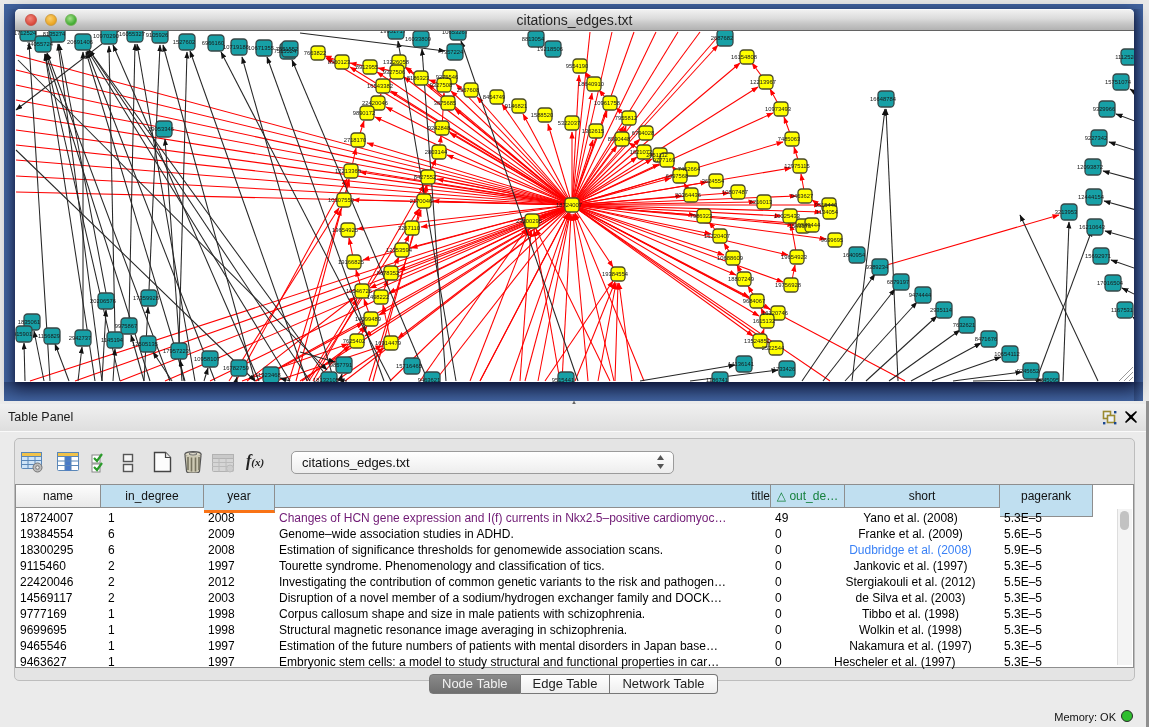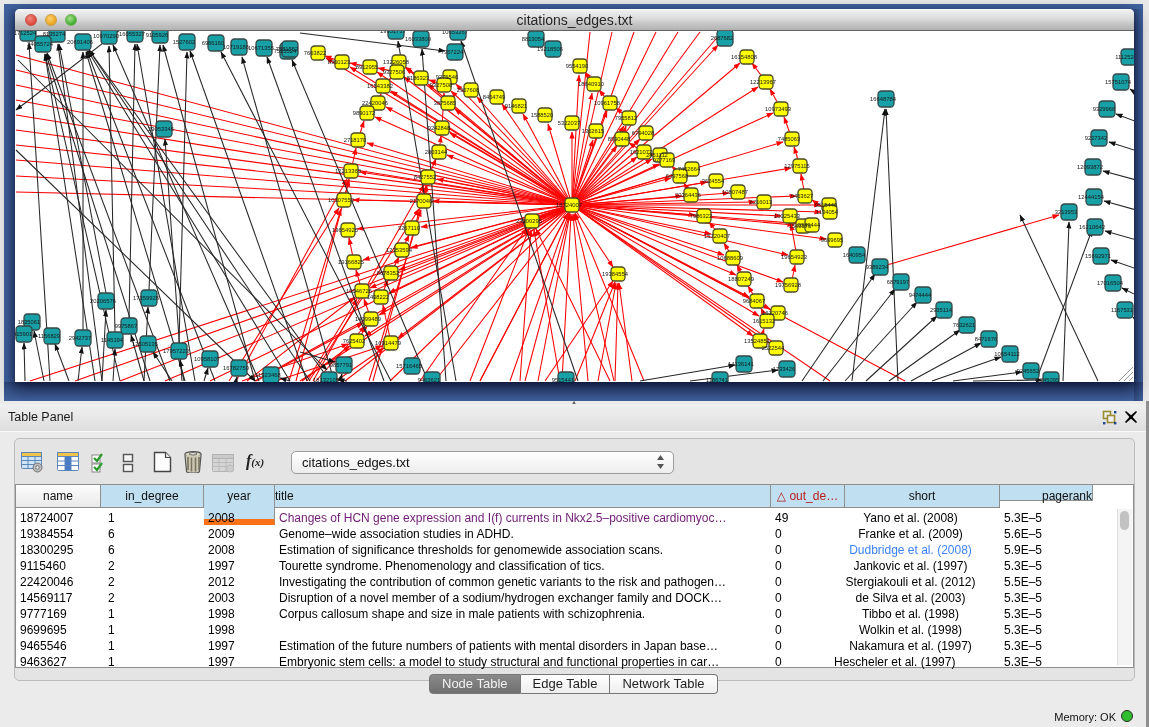--- a/index.html
+++ b/index.html
@@ -651,25 +651,25 @@
       <div style="position:absolute;left:231px;top:13px;width:26px;height:18px;font-family:'Liberation Serif',serif;font-style:italic;font-weight:bold;font-size:16px;color:#222">f<span style="font-size:11px">(x)</span></div>
     <div class="dd" style="left:276px">citations_edges.txt
       <svg width="9" height="14" viewBox="0 0 9 14" style="position:absolute;right:8px;top:3px">
           <path d="M4.5 0 L8 5 L1 5 Z" fill="#555"></path>
           <path d="M4.5 14 L8 9 L1 9 Z" fill="#555"></path>
         </svg>
     </div>
     <div class="tablewrap">
       <div style="position:absolute;left:0px;top:0;width:85px;height:23px;background:linear-gradient(#fdfdfd,#e9e9e9);border-right:1px solid #8e8e8e;border-bottom:1px solid #8e8e8e;box-sizing:border-box;text-align:center;line-height:23px;font-size:12px;color:#111">name</div>
         <div style="position:absolute;left:85px;top:0;width:103px;height:23px;background:#c0dff0;border-right:1px solid #8e8e8e;border-bottom:1px solid #8e8e8e;box-sizing:border-box;text-align:center;line-height:23px;font-size:12px;color:#111">in_degree</div>
-        <div style="position:absolute;left:188px;top:0;width:71px;height:40px;background:#c0dff0;border-right:1px solid #8e8e8e;border-bottom:6px solid #f97316;box-sizing:border-box;text-align:center;line-height:23px;font-size:12px;color:#111">year</div>
-        <div style="position:absolute;left:259px;top:0;width:496px;height:23px;background:#c0dff0;border-right:1px solid #8e8e8e;border-bottom:1px solid #8e8e8e;box-sizing:border-box;text-align:left;line-height:23px;font-size:12px;color:#111">title</div>
-        <div style="position:absolute;left:755px;top:0;width:74px;height:23px;background:#c0dff0;border-right:1px solid #8e8e8e;border-bottom:1px solid #8e8e8e;box-sizing:border-box;text-align:center;line-height:23px;font-size:12px;color:#b91c1c">△ out_de…</div>
+        <div style="position:absolute;left:188px;top:0;width:71px;height:28px;background:#c0dff0;border-right:1px solid #8e8e8e;border-bottom:3px solid #f97316;box-sizing:border-box;text-align:center;line-height:23px;font-size:12px;color:#111">year</div>
+        <div style="position:absolute;left:259px;top:0;width:496px;height:23px;background:#c0dff0;border-right:1px solid #8e8e8e;border-bottom:1px solid #8e8e8e;box-sizing:border-box;text-align:right;line-height:23px;font-size:12px;color:#111">title</div>
+        <div style="position:absolute;left:755px;top:0;width:74px;height:23px;background:#c0dff0;border-right:1px solid #8e8e8e;border-bottom:1px solid #8e8e8e;box-sizing:border-box;text-align:center;line-height:23px;font-size:12px;color:#15803d">△ out_de…</div>
         <div style="position:absolute;left:829px;top:0;width:155px;height:23px;background:#c0dff0;border-right:1px solid #8e8e8e;border-bottom:1px solid #8e8e8e;box-sizing:border-box;text-align:center;line-height:23px;font-size:12px;color:#111">short</div>
-        <div style="position:absolute;left:984px;top:0;width:93px;height:16px;background:#c0dff0;border-right:1px solid #8e8e8e;border-bottom:1px solid #8e8e8e;box-sizing:border-box;text-align:right;line-height:23px;font-size:12px;color:#111">pagerank</div>
+        <div style="position:absolute;left:984px;top:0;width:93px;height:32px;background:#c0dff0;border-right:1px solid #8e8e8e;border-bottom:1px solid #8e8e8e;box-sizing:border-box;text-align:center;line-height:23px;font-size:12px;color:#111">pagerank</div>
       <div style="position:absolute;top:25px;left:4px;width:80px;height:16px;line-height:16px;font-size:12px;color:#000;white-space:nowrap;overflow:hidden">18724007</div>
         <div style="position:absolute;top:25px;left:92px;width:100px;height:16px;line-height:16px;font-size:12px;color:#000;white-space:nowrap;overflow:hidden">1</div>
         <div style="position:absolute;top:25px;left:192px;width:68px;height:16px;line-height:16px;font-size:12px;color:#000;white-space:nowrap;overflow:hidden">2008</div>
         <div style="position:absolute;top:25px;left:263px;width:492px;height:16px;line-height:16px;font-size:12px;color:#701a75;white-space:nowrap;overflow:hidden">Changes of HCN gene expression and I(f) currents in Nkx2.5–positive cardiomyoc…</div>
         <div style="position:absolute;top:25px;left:759px;width:70px;height:16px;line-height:16px;font-size:12px;color:#000;white-space:nowrap;overflow:hidden">49</div>
         <div style="position:absolute;top:25px;left:818px;width:153px;text-align:center;height:16px;line-height:16px;font-size:12px;color:#000;white-space:nowrap;overflow:hidden">Yano et al. (2008)</div>
         <div style="position:absolute;top:25px;left:988px;width:90px;height:16px;line-height:16px;font-size:12px;color:#000;white-space:nowrap;overflow:hidden">5.3E–5</div>
         <div style="position:absolute;top:41px;left:4px;width:80px;height:16px;line-height:16px;font-size:12px;color:#000;white-space:nowrap;overflow:hidden">19384554</div>
         <div style="position:absolute;top:41px;left:92px;width:100px;height:16px;line-height:16px;font-size:12px;color:#000;white-space:nowrap;overflow:hidden">6</div>
         <div style="position:absolute;top:41px;left:192px;width:68px;height:16px;line-height:16px;font-size:12px;color:#000;white-space:nowrap;overflow:hidden">2009</div>
@@ -708,20 +708,21 @@
         <div style="position:absolute;top:121px;left:4px;width:80px;height:16px;line-height:16px;font-size:12px;color:#000;white-space:nowrap;overflow:hidden">9777169</div>
         <div style="position:absolute;top:121px;left:92px;width:100px;height:16px;line-height:16px;font-size:12px;color:#000;white-space:nowrap;overflow:hidden">1</div>
         <div style="position:absolute;top:121px;left:192px;width:68px;height:16px;line-height:16px;font-size:12px;color:#000;white-space:nowrap;overflow:hidden">1998</div>
         <div style="position:absolute;top:121px;left:263px;width:492px;height:16px;line-height:16px;font-size:12px;color:#000;white-space:nowrap;overflow:hidden">Corpus callosum shape and size in male patients with schizophrenia.</div>
         <div style="position:absolute;top:121px;left:759px;width:70px;height:16px;line-height:16px;font-size:12px;color:#000;white-space:nowrap;overflow:hidden">0</div>
         <div style="position:absolute;top:121px;left:818px;width:153px;text-align:center;height:16px;line-height:16px;font-size:12px;color:#000;white-space:nowrap;overflow:hidden">Tibbo et al. (1998)</div>
         <div style="position:absolute;top:121px;left:988px;width:90px;height:16px;line-height:16px;font-size:12px;color:#000;white-space:nowrap;overflow:hidden">5.3E–5</div>
         <div style="position:absolute;top:137px;left:4px;width:80px;height:16px;line-height:16px;font-size:12px;color:#000;white-space:nowrap;overflow:hidden">9699695</div>
         <div style="position:absolute;top:137px;left:92px;width:100px;height:16px;line-height:16px;font-size:12px;color:#000;white-space:nowrap;overflow:hidden">1</div>
         <div style="position:absolute;top:137px;left:192px;width:68px;height:16px;line-height:16px;font-size:12px;color:#000;white-space:nowrap;overflow:hidden">1998</div>
+        <div style="position:absolute;top:137px;left:263px;width:492px;height:16px;line-height:16px;font-size:12px;color:#000;white-space:nowrap;overflow:hidden">Structural magnetic resonance image averaging in schizophrenia.</div>
         <div style="position:absolute;top:137px;left:759px;width:70px;height:16px;line-height:16px;font-size:12px;color:#000;white-space:nowrap;overflow:hidden">0</div>
         <div style="position:absolute;top:137px;left:818px;width:153px;text-align:center;height:16px;line-height:16px;font-size:12px;color:#000;white-space:nowrap;overflow:hidden">Wolkin et al. (1998)</div>
         <div style="position:absolute;top:137px;left:988px;width:90px;height:16px;line-height:16px;font-size:12px;color:#000;white-space:nowrap;overflow:hidden">5.3E–5</div>
         <div style="position:absolute;top:153px;left:4px;width:80px;height:16px;line-height:16px;font-size:12px;color:#000;white-space:nowrap;overflow:hidden">9465546</div>
         <div style="position:absolute;top:153px;left:92px;width:100px;height:16px;line-height:16px;font-size:12px;color:#000;white-space:nowrap;overflow:hidden">1</div>
         <div style="position:absolute;top:153px;left:192px;width:68px;height:16px;line-height:16px;font-size:12px;color:#000;white-space:nowrap;overflow:hidden">1997</div>
         <div style="position:absolute;top:153px;left:263px;width:492px;height:16px;line-height:16px;font-size:12px;color:#000;white-space:nowrap;overflow:hidden">Estimation of the future numbers of patients with mental disorders in Japan base…</div>
         <div style="position:absolute;top:153px;left:759px;width:70px;height:16px;line-height:16px;font-size:12px;color:#000;white-space:nowrap;overflow:hidden">0</div>
         <div style="position:absolute;top:153px;left:818px;width:153px;text-align:center;height:16px;line-height:16px;font-size:12px;color:#000;white-space:nowrap;overflow:hidden">Nakamura et al. (1997)</div>
         <div style="position:absolute;top:153px;left:988px;width:90px;height:16px;line-height:16px;font-size:12px;color:#000;white-space:nowrap;overflow:hidden">5.3E–5</div>

